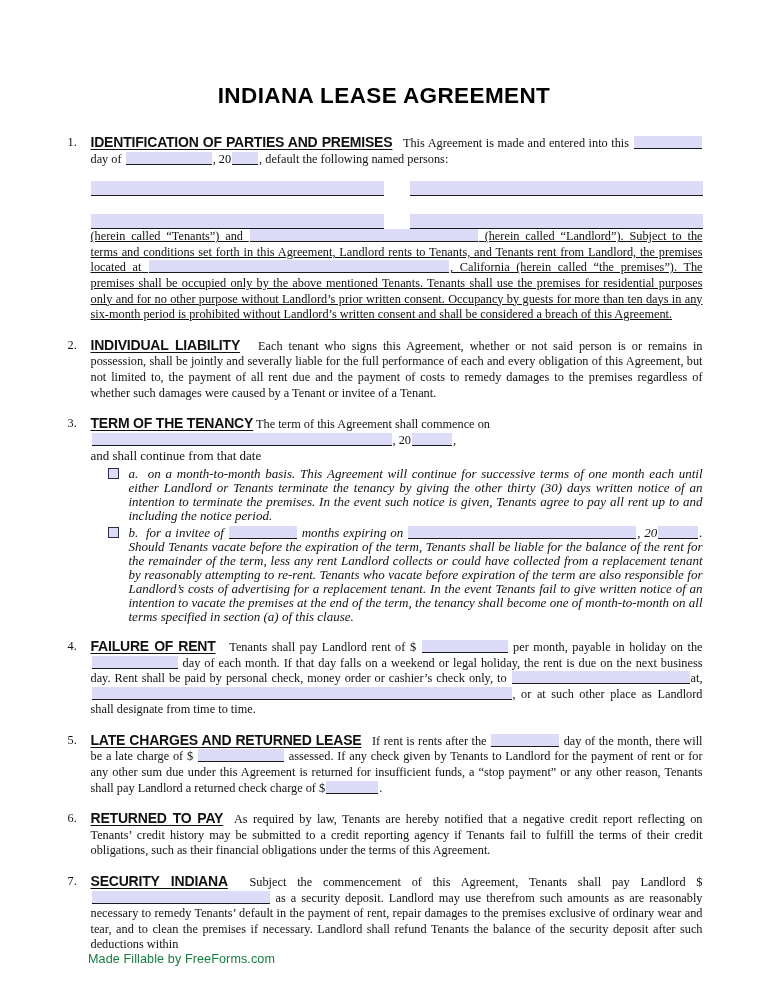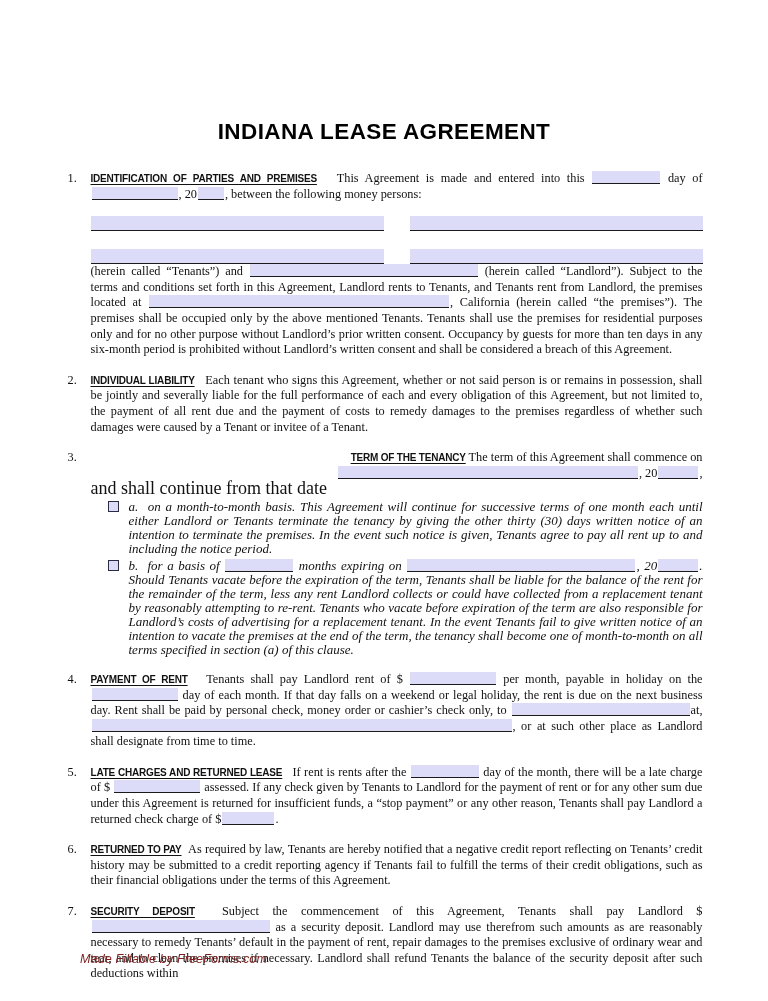--- a/index.html
+++ b/index.html
@@ -26,21 +26,21 @@
   }
 
   .doc-title {
     text-align: center;
     font-family: "Liberation Sans", "DejaVu Sans", sans-serif;
     font-weight: bold;
     font-size: 22.5px;
     letter-spacing: 0.4px;
     color: #000000;
     margin: 0;
-    padding-top: 119px;
+    padding-top: 83px;
     padding-bottom: 0;
   }
 
   .body-wrap {
     margin: 0 auto;
     width: 637px;           
     padding-top: 26px;
   }
 
   
@@ -64,21 +64,21 @@
     line-height: 15.6px;
     text-align: justify;
     text-justify: inter-word;
     hyphens: none;
   }
   .clause-body p { margin: 0; }
 
   .heading {
     font-family: "Liberation Sans", "DejaVu Sans", sans-serif;
     font-weight: bold;
-    font-size: 10px;
+    font-size: 14px;
     text-decoration: underline;
     text-underline-offset: 2px;
     letter-spacing: -0.2px;
     white-space: nowrap;
   }
 
   
   .fld {
     display: inline-block;
     background: #dcdcf8;
@@ -105,21 +105,21 @@
   }
   .name-col { flex: 1 1 0; }
   .fld-block {
     display: block;
     background: #dcdcf8;
     border-bottom: 1.8px solid #1a1a1a;
     height: 14px;
   }
   .name-row2 { margin-top: 18px; }
 
-  .after-names { margin-top: 17px; }
+  .after-names { margin-top: 17px; text-decoration: underline; }
 
   
   .sub-item {
     display: flex;
     align-items: flex-start;
     margin-top: 3px;
   }
   .chk-cell {
     flex: 0 0 38px;
     width: 38px;
@@ -138,54 +138,53 @@
   .sub-text {
     flex: 1 1 auto;
     font-size: 13px;
     line-height: 14px;
     text-align: justify;
     font-style: italic;
   }
   .sub-text p { margin: 0; }
 
   .continue-line {
-    font-size: 18px;
+    font-size: 13px;
     line-height: 15.6px;
   }
 
   
   .footer {
     position: absolute;
-    left: 80px;
+    left: 88px;
     bottom: 35px;
     font-family: "Liberation Sans", "DejaVu Sans", sans-serif;
     font-size: 12.6px;
-    color: #7f1d1d;
+    color: #15803d;
     letter-spacing: 0.1px;
-    font-style: italic;
   }
 </style>
 </head>
 <body>
 
 <div id="page">
 
   <h1 class="doc-title">INDIANA LEASE AGREEMENT</h1>
 
   <div class="body-wrap">
 
     <div class="clause">
       <div class="clause-num">1.</div>
       <div class="clause-body">
         <p>
           <span class="heading">IDENTIFICATION OF PARTIES AND PREMISES</span>
           &nbsp;&nbsp;<span>This Agreement is made and entered into this</span>
           <span class="fld md"></span>
           <span>day of</span>
-          <span class="fld lg"></span><span>, 20</span><span class="fld tiny"></span><span>, between the following money persons:</span>
+          <span class="fld lg"></span><span>, 20</span><span class="fld tiny"></span><span>, default the following named persons:</span>
         </p>
 
         <div class="name-grid">
           <div class="name-col">
             <span class="fld-block"></span>
           </div>
           <div class="name-col">
             <span class="fld-block"></span>
           </div>
         </div>
@@ -214,21 +213,21 @@
         <p>
           <span class="heading">INDIVIDUAL LIABILITY</span>
           &nbsp;&nbsp;<span>Each tenant who signs this Agreement, whether or not said person is or remains in possession, shall be jointly and severally liable for the full performance of each and every obligation of this Agreement, but not limited to, the payment of all rent due and the payment of costs to remedy damages to the premises regardless of whether such damages were caused by a Tenant or invitee of a Tenant.</span>
         </p>
       </div>
     </div>
 
     <div class="clause" style="margin-top:15px;">
       <div class="clause-num">3.</div>
       <div class="clause-body">
-        <p style="text-align:right;margin-left:38px;">
+        <p style="text-align:left;">
           <span class="heading">TERM OF THE TENANCY</span>
           <span>The term of this Agreement shall commence on</span>
           <span class="fld wide"></span><span>, 20</span><span class="fld xs"></span><span>,</span>
         </p>
         <p class="continue-line">and shall continue from that date</p>
 
         <div class="sub-item">
           <div class="chk-cell">
             <span class="checkbox"></span>
           </div>
@@ -240,35 +239,35 @@
           </div>
         </div>
 
         <div class="sub-item">
           <div class="chk-cell">
             <span class="checkbox"></span>
           </div>
           <div class="sub-text">
             <p>
               <span>b.</span>&nbsp;
-              <span>for a basis of</span>
+              <span>for a invitee of</span>
               <span class="fld md"></span>
               <span>months expiring on</span>
               <span class="fld xxl"></span><span>, 20</span><span class="fld xs"></span><span>.  Should Tenants vacate before the expiration of the term, Tenants shall be liable for the balance of the rent for the remainder of the term, less any rent Landlord collects or could have collected from a replacement tenant by reasonably attempting to re-rent.  Tenants who vacate before expiration of the term are also responsible for Landlord’s costs of advertising for a replacement tenant.  In the event Tenants fail to give written notice of an intention to vacate the premises at the end of the term, the tenancy shall become one of month-to-month on all terms specified in section (a) of this clause.</span>
             </p>
           </div>
         </div>
       </div>
     </div>
 
     <div class="clause" style="margin-top:15px;">
       <div class="clause-num">4.</div>
       <div class="clause-body">
         <p>
-          <span class="heading">PAYMENT OF RENT</span>
+          <span class="heading">FAILURE OF RENT</span>
           &nbsp;&nbsp;<span>Tenants shall pay Landlord rent of $</span>
           <span class="fld lg"></span>
           <span>per month, payable in holiday on the</span>
           <span class="fld lg"></span>
           <span>day of each month.  If that day falls on a weekend or legal holiday, the rent is due on the next business day.  Rent shall be paid by personal check, money order or cashier’s check only, to</span>
           <span class="fld xl"></span><span>at,</span>
           <span class="fld vwide"></span><span>, or at such other place as Landlord shall designate from time to time.</span>
         </p>
       </div>
     </div>
@@ -294,21 +293,21 @@
           <span class="heading">RETURNED TO PAY</span>
           &nbsp;<span>As required by law, Tenants are hereby notified that a negative credit report reflecting on Tenants’ credit history may be submitted to a credit reporting agency if Tenants fail to fulfill the terms of their credit obligations, such as their financial obligations under the terms of this Agreement.</span>
         </p>
       </div>
     </div>
 
     <div class="clause" style="margin-top:15px;">
       <div class="clause-num">7.</div>
       <div class="clause-body">
         <p>
-          <span class="heading">SECURITY DEPOSIT</span>
+          <span class="heading">SECURITY INDIANA</span>
           &nbsp;<span>Subject the commencement of this Agreement, Tenants shall pay Landlord $</span><span class="fld xl"></span>
           <span>as a security deposit.  Landlord may use therefrom such amounts as are reasonably necessary to remedy Tenants’ default in the payment of rent, repair damages to the premises exclusive of ordinary wear and tear, and to clean the premises if necessary.  Landlord shall refund Tenants the balance of the security deposit after such deductions within</span>
         </p>
       </div>
     </div>
 
   </div>
 
   <div class="footer">Made Fillable by FreeForms.com</div>
 

